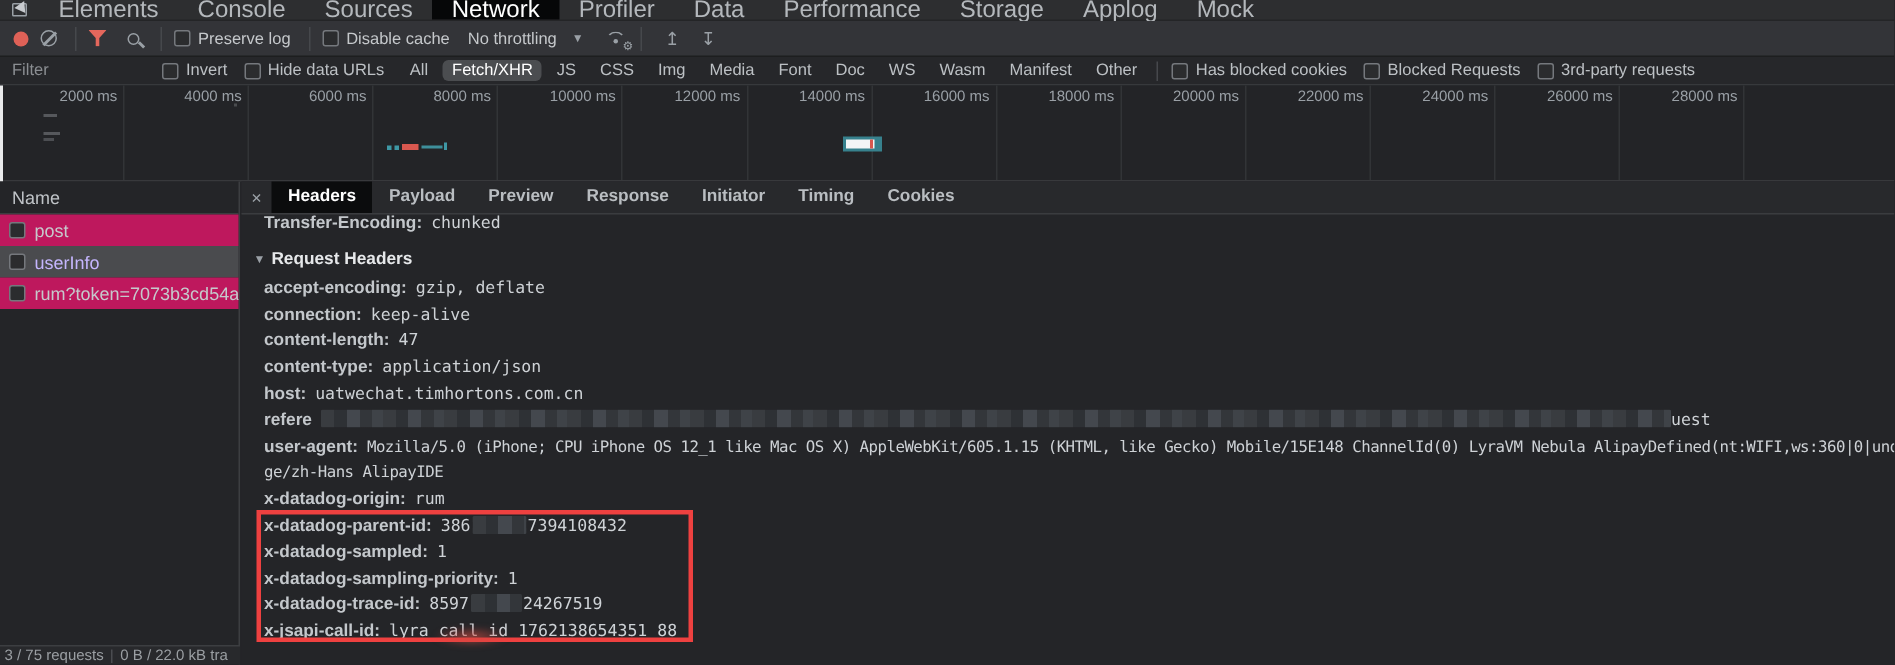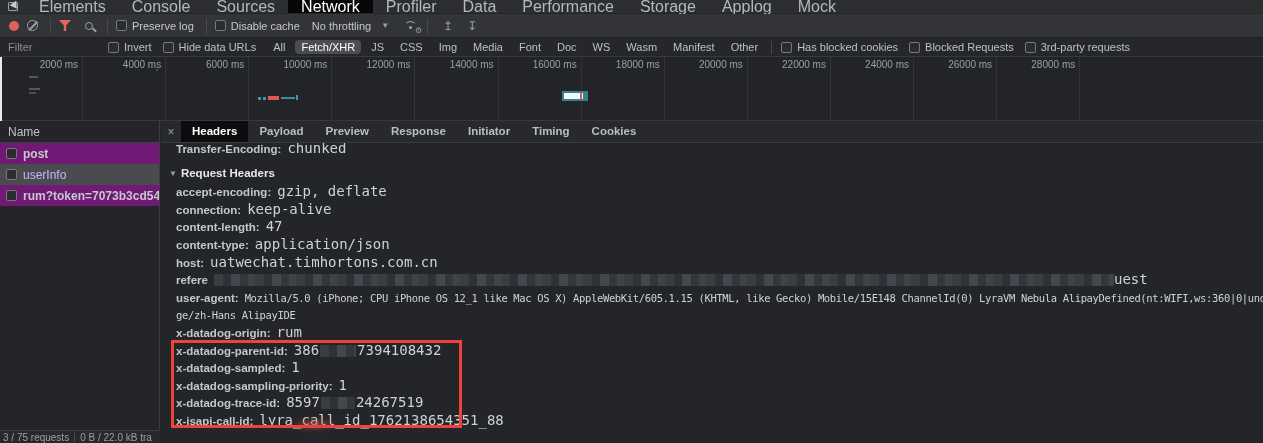--- a/index.html
+++ b/index.html
@@ -57,39 +57,39 @@
   .mark { position:absolute; }
 
   
   .left-panel { position:absolute; top:121px; left:0; width:160px; height:322px; background:#242528;
                 border-right:1px solid #3c3e41; }
   .name-header { height:22px; line-height:22px; padding-left:8px; font-size:12px; color:#bfc3c7;
                  border-bottom:1px solid #3c3e41; }
   .req-row { height:21px; display:flex; align-items:center; padding-left:6px; font-size:12px; color:#c6c9cc;
              white-space:nowrap; overflow:hidden; }
   .req-row .cb { margin-right:6px; }
-  .req-row.stripe { background:#701a75;font-weight:bold; }
+  .req-row.stripe { background:#be185d; }
   .req-row.selected { background:#4a4b4e; color:#c4b5fd; }
   .status-bar { position:absolute; bottom:0; left:0; width:160px; height:13px; background:#28292c;
                 border-top:1px solid #3c3e41; display:flex; align-items:center; font-size:10px;
                 color:#9b9fa3; padding:0 3px; white-space:nowrap; overflow:hidden; }
   .st-sep { width:1px; height:9px; background:#4a4c50; margin:0 5px; flex:none; }
 
   
   .detail { position:absolute; top:121px; left:161px; width:1102px; height:322px; background:#242528; }
   .dtabs { height:22px; display:flex; align-items:stretch; border-bottom:1px solid #3a3c3f; background:#28292c;
            font-size:11.5px; color:#b9bdc1; }
   .dclose { width:20px; display:flex; align-items:center; justify-content:center; color:#9aa0a6; font-size:12px; }
   .dtab { padding:0 11px; line-height:21px; cursor:default;font-weight:bold; }
   .dtab.active { background:#0b0c0d; color:#ffffff; }
   .hcontent { position:absolute; top:22px; left:0; right:0; bottom:0; overflow:hidden; }
   .hrow { height:17.6px; line-height:17.6px; padding-left:15px; white-space:nowrap; overflow:hidden; }
   .hrow.first { margin-top:-4px; }
   .hname { font-weight:bold; font-size:11.5px; color:#c3c7cb; margin-right:6px; }
-  .hval { font-family:"DejaVu Sans Mono",monospace; font-size:14px; color:#ced2d6; }
+  .hval { font-family:"DejaVu Sans Mono",monospace; font-size:11px; color:#ced2d6; }
   .hsection { height:17.6px; line-height:17.6px; margin-top:8px; padding-left:8px; font-weight:bold;
               font-size:11.5px; color:#e6e8ea; }
   .tri { display:inline-block; font-size:8px; color:#9aa0a6; margin-right:4px; transform:translateY(-1px); }
   .ua-l1 { white-space:nowrap; overflow:hidden; height:17.6px; }
   .ua .hval { font-size:10.5px; letter-spacing:-0.35px; }
   .ua { height:35.2px; }
   .ua-l2 { height:17.6px; }
   .mosaic { display:inline-block; height:12px; vertical-align:-2px; border-radius:1px; filter:blur(.3px); opacity:.95;
      background:repeating-linear-gradient(90deg,#3b3e42 0 9px,#2f3236 9px 17px,#464a51 17px 26px,#34373b 26px 34px,#41454a 34px 41px),
                 repeating-linear-gradient(0deg,rgba(255,255,255,.05) 0 4px,rgba(0,0,0,.18) 4px 8px); }
@@ -176,20 +176,21 @@
   <span class="fb-item">
     <span class="cb"></span>
     <span>3rd-party requests</span>
   </span>
 </div>
 
 <div class="overview">
   <div class="ov-col">2000 ms</div>
   <div class="ov-col">4000 ms</div>
   <div class="ov-col">6000 ms</div>
+  <div class="ov-col">8000 ms</div>
   <div class="ov-col">10000 ms</div>
   <div class="ov-col">12000 ms</div>
   <div class="ov-col">14000 ms</div>
   <div class="ov-col">16000 ms</div>
   <div class="ov-col">18000 ms</div>
   <div class="ov-col">20000 ms</div>
   <div class="ov-col">22000 ms</div>
   <div class="ov-col">24000 ms</div>
   <div class="ov-col">26000 ms</div>
   <div class="ov-col">28000 ms</div>

